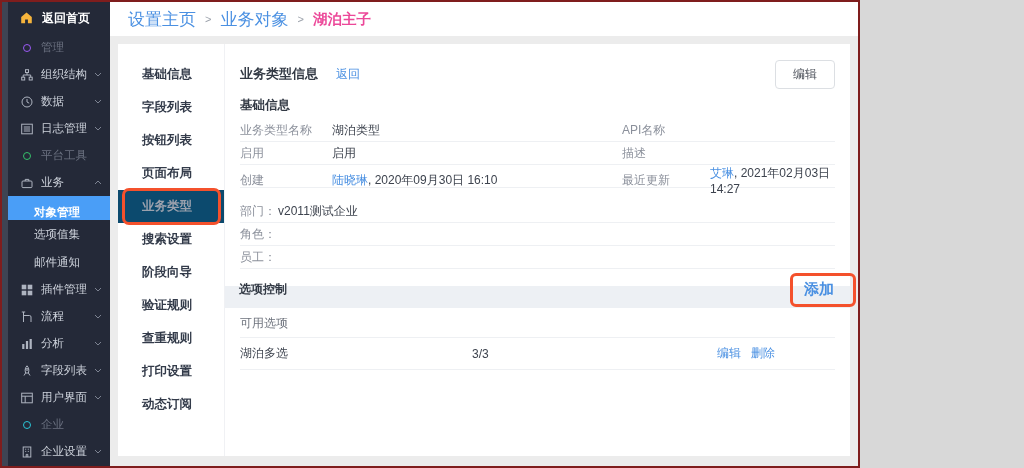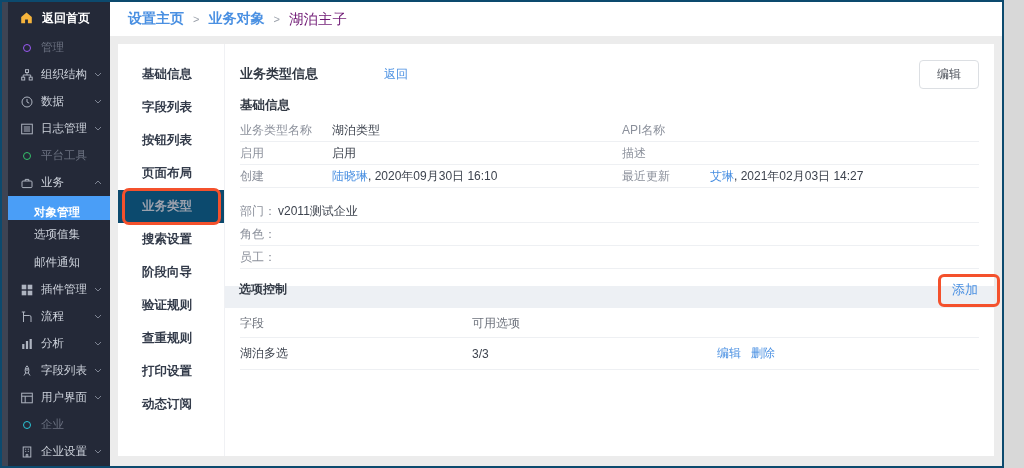--- a/index.html
+++ b/index.html
@@ -1,20 +1,20 @@
 <!DOCTYPE html>
 <html><head>
 <meta charset="utf-8">
 <style>
   * { margin:0; padding:0; box-sizing:border-box; }
   html,body { background:#d8d8d8; }
   body { font-family:"Liberation Sans","DejaVu Sans",sans-serif; }
   #frame {
-    position:relative; width:1004px; height:468px;
-    border:2px solid #0c4a6e; background:#ececec; overflow:hidden;
+    position:relative; width:860px; height:468px;
+    border:2px solid #7f1d1d; background:#ececec; overflow:hidden;
   }
   
   .sidebar {
     position:absolute; left:0; top:0; bottom:0; width:108px;
     background:#242938; color:#ced3dc; overflow:hidden;
   }
   .rail { position:absolute; left:0; top:0; bottom:0; width:6px; background:#3e4453; }
   .side-inner { position:absolute; left:6px; right:0; top:0; bottom:0; display:flex; flex-direction:column; }
   .home-row { height:32px; display:flex; align-items:center; padding:0 8px 0 12px; color:#ffffff; font-weight:bold; font-size:12px; }
   .home-row .icn { margin-right:9px; }
@@ -25,57 +25,57 @@
   .chev { color:#7d8392; flex-shrink:0; }
   .ring { display:inline-block; width:8px; height:8px; border-radius:50%; border:1.6px solid; }
   .ring.purple { border-color:#9b59f5; }
   .ring.green  { border-color:#35c06a; }
   .ring.cyan   { border-color:#29c5d6; }
   .sub-sel { height:24px; background:#4a9ef7; color:#fff; font-weight:bold; font-size:11.5px; display:flex; align-items:flex-end; padding-left:26px; cursor:pointer; }
   .sub-item { height:28px; display:flex; align-items:center; padding-left:26px; font-size:11.5px; color:#ced3dc; cursor:pointer; }
   
   .main { position:absolute; left:108px; right:0; top:0; bottom:0; }
   .crumb-bar { height:34px; background:#fff; display:flex; align-items:center; padding-left:18px; gap:9px; }
-  .crumb-link { font-size:14px; color:#4a90e2; font-weight:bold; cursor:pointer; }
+  .crumb-link { font-size:17px; color:#4a90e2; font-weight:normal; cursor:pointer; }
   .crumb-sep { font-size:11px; color:#9aa0aa; }
-  .crumb-cur { font-size:14.5px; color:#701a75; font-weight:400; }
+  .crumb-cur { font-size:14.5px; color:#ec4899; font-weight:700; }
   .card {
     position:absolute; left:8px; right:8px; top:42px; bottom:10px;
     background:#fff; display:flex;
   }
   
   .menu { width:107px; border-right:1px solid #f0f1f4; padding-top:14px; flex-shrink:0; }
   .menu-item { height:33px; display:flex; align-items:center; padding-left:24px; font-size:12.5px; font-weight:bold; color:#333b4a; cursor:pointer; position:relative; }
   .menu-item.active { color:#9ba1ad; background:#0c4a6e; }
   .menu-item.active::after {
     content:""; position:absolute; left:4px; right:3px; top:-2px; bottom:-2px;
     border:3px solid #f4512c; border-radius:7px; pointer-events:none;
   }
   
   .content { flex:1; padding:16px 15px 0 15px; position:relative; font-size:12px; color:#3d434e; }
-  .title-row { display:flex; align-items:center; height:28px;gap:48px; }
+  .title-row { display:flex; align-items:center; height:28px; }
   .page-title { font-size:13px; font-weight:bold; color:#333a45; }
   .back-link { font-size:12px; color:#4a90e2; margin-left:18px; cursor:pointer; }
   .edit-btn { margin-left:auto; background:#fff; border:1px solid #dcdfe3; border-radius:4px; padding:5px 17px; font-size:12px; color:#4a4f58; cursor:pointer; font-family:inherit; }
   .sec-head { font-size:12.5px; font-weight:bold; color:#333a45; margin-top:8px; height:18px; line-height:18px; }
   .grid2 { margin-top:5px; }
   .grid2 .row { display:grid; grid-template-columns:92px 290px 88px 1fr; align-items:center; height:23px; border-bottom:1px solid #eef0f3; }
   .flabel { color:#8b909b; }
   .fval { color:#3d434e; }
   .link { color:#4a90e2; cursor:pointer; }
   .perm { margin-top:12px; }
   .perm .prow { height:23px; display:flex; align-items:center; border-bottom:1px solid #eef0f3; color:#8b909b; }
   .perm .prow .fval { margin-left:2px; }
   .opt-bar {
     margin:17px -15px 0 -15px; height:22px; background:#edf0f4;
     display:flex; align-items:center; padding:0 16px 15px 14px; position:relative;
   }
   .opt-title { font-size:12px; font-weight:bold; color:#333a45; }
   .add-wrap { margin-left:auto; position:relative; }
-  .add-link { font-size:13px; font-weight:normal; color:#4a90e2; cursor:pointer; }
+  .add-link { font-size:15px; font-weight:bold; color:#4a90e2; cursor:pointer; }
   .annot-add { position:absolute; left:-14px; right:-22px; top:-7px; bottom:-8px; border:3px solid #f4512c; border-radius:6px; pointer-events:none; }
   .opt-table { margin-top:2px; }
   .t-head, .t-row { display:grid; grid-template-columns:232px 245px 1fr; align-items:center; }
   .t-head { height:28px; border-bottom:1px solid #eef0f3; color:#6d727c; }
   .t-row { height:32px; border-bottom:1px solid #eef0f3; }
   .actions { display:flex; gap:10px; }
   
   svg.ic { display:block; }
 </style>
 </head>
@@ -358,21 +358,20 @@
         <div class="opt-bar">
           <span class="opt-title">选项控制</span>
           <span class="add-wrap">
             <span class="annot-add"></span>
             <span class="add-link">添加</span>
           </span>
         </div>
 
         <div class="opt-table">
           <div class="t-head">
-            <span>字段</span>
             <span>可用选项</span>
             <span></span>
           </div>
           <div class="t-row">
             <span class="fval">湖泊多选</span>
             <span class="fval">3/3</span>
             <span class="actions">
               <span class="link">编辑</span>
               <span class="link">删除</span>
             </span>

